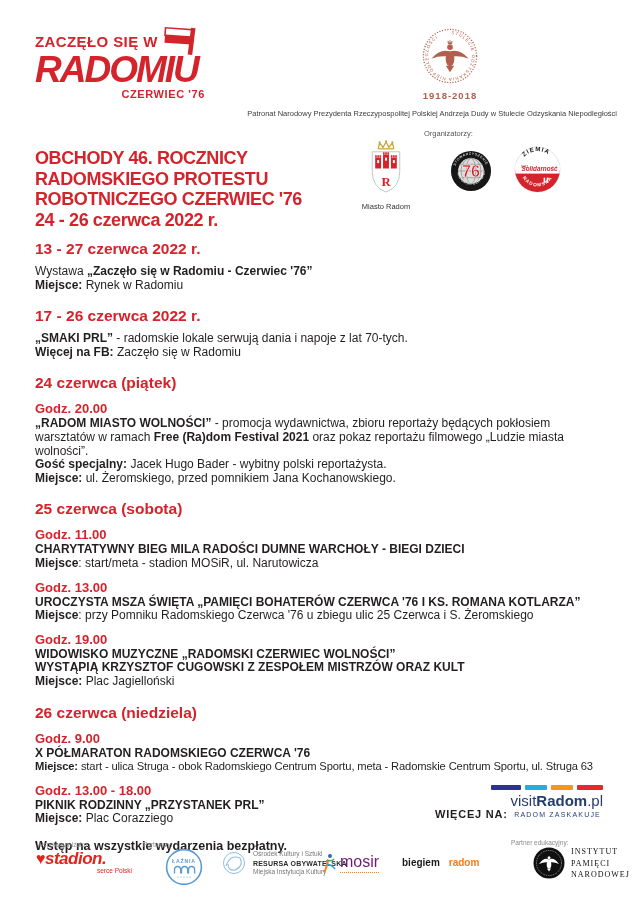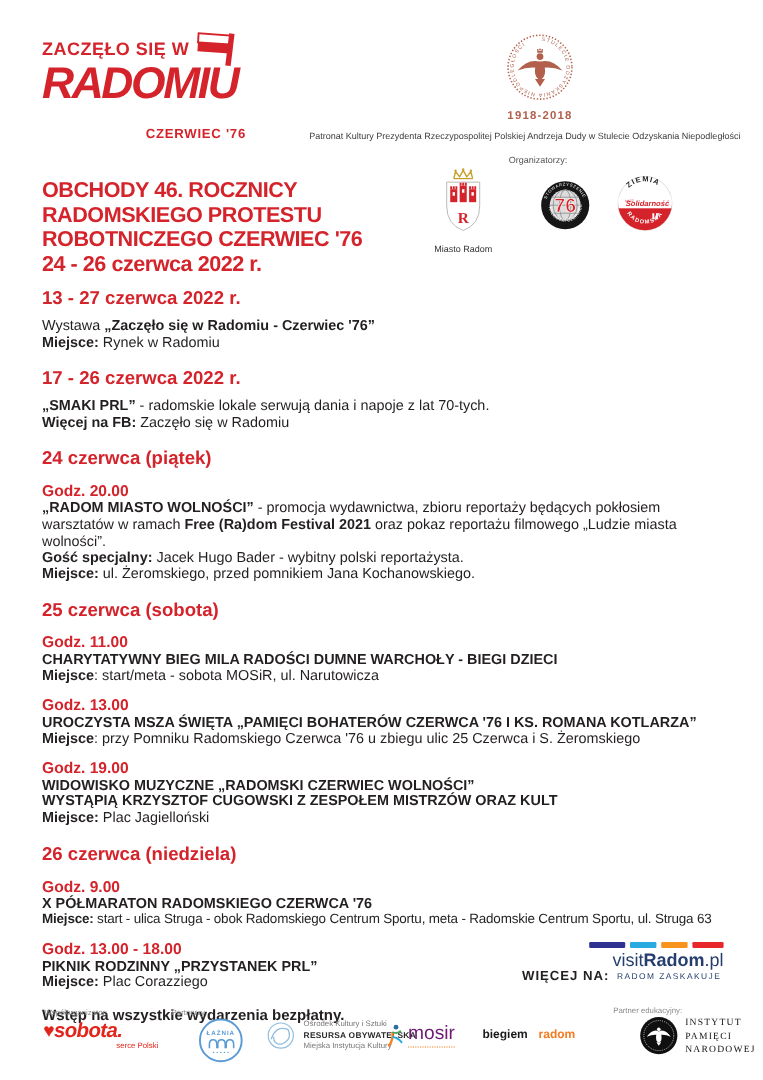--- a/index.html
+++ b/index.html
@@ -10,21 +10,21 @@
     --gray:#8a8a8a;
   }
   html,body{margin:0;padding:0;background:#e9e9e9;}
   #page{position:relative;width:636px;height:900px;background:#fff;overflow:hidden;
         font-family:"Liberation Sans",sans-serif;color:var(--ink);}
 
   
   .logo-block{position:absolute;left:35px;top:34px;width:172px;color:var(--red);}
   .logo-l1{font-size:15px;font-weight:800;letter-spacing:.4px;line-height:1;}
   .logo-l2{font-size:37px;font-weight:800;letter-spacing:-2px;line-height:.95;margin-top:3px;font-style:italic;}
-  .logo-l3{font-size:11px;font-weight:800;letter-spacing:.6px;text-align:right;margin-top:19px;padding-right:2px;}
+  .logo-l3{font-size:11px;font-weight:800;letter-spacing:.6px;text-align:right;margin-top:1px;padding-right:2px;}
   .logo-flag{position:absolute;left:126px;top:-8px;}
 
   
   .seal-block{position:absolute;left:420px;top:28px;width:60px;text-align:center;}
   .seal-years{font-size:9.5px;font-weight:700;color:var(--sienna);letter-spacing:1px;margin-top:2px;}
 
   .patronage{position:absolute;right:19px;top:109px;font-size:7.5px;color:#3c3c3c;white-space:nowrap;}
 
   
   .main-title{position:absolute;left:35px;top:148px;color:var(--red);
@@ -119,21 +119,21 @@
         <circle cx="30" cy="20.5" r="3"></circle>
         <path d="M30,21 l3.4,1 l-3.4,1 z"></path>
         <path d="M10,33 Q19,22 30,25 Q41,22 50,33 Q40,29 30,31 Q20,29 10,33 Z"></path>
         <ellipse cx="30" cy="33.5" rx="4.6" ry="7.5"></ellipse>
         <path d="M25.5,40.5 L30,47.5 L34.5,40.5 Z"></path>
       </g>
     </svg>
     <div class="seal-years">1918-2018</div>
   </div>
 
-  <div class="patronage">Patronat Kultury Prezydenta Rzeczypospolitej Polskiej Andrzeja Dudy w Stulecie Odzyskania Niepodległości</div>
+  <div class="patronage">Patronat Narodowy Prezydenta Rzeczypospolitej Polskiej Andrzeja Dudy w Stulecie Odzyskania Niepodległości</div>
 
   <div class="main-title">
     <div>OBCHODY 46. ROCZNICY</div>
     <div>RADOMSKIEGO PROTESTU</div>
     <div>ROBOTNICZEGO CZERWIEC '76</div>
     <div>24 - 26 czerwca 2022 r.</div>
   </div>
 
   <div class="org-label">Organizatorzy:</div>
 
@@ -235,21 +235,21 @@
 
     <div class="ev-heading">24 czerwca (piątek)</div>
     <div class="ev-time">Godz. 20.00</div>
     <div class="ln"><span class="b">„RADOM MIASTO WOLNOŚCI”</span><span> - promocja wydawnictwa, zbioru reportaży będących pokłosiem warsztatów w ramach </span><span class="b">Free (Ra)dom Festival 2021</span><span> oraz pokaz reportażu filmowego „Ludzie miasta wolności”.</span></div>
     <div class="ln"><span class="b">Gość specjalny:</span><span> Jacek Hugo Bader - wybitny polski reportażysta.</span></div>
     <div class="ln"><span class="b">Miejsce:</span><span> ul. Żeromskiego, przed pomnikiem Jana Kochanowskiego.</span></div>
 
     <div class="ev-heading">25 czerwca (sobota)</div>
     <div class="ev-time">Godz. 11.00</div>
     <div class="ln b">CHARYTATYWNY BIEG MILA RADOŚCI DUMNE WARCHOŁY - BIEGI DZIECI</div>
-    <div class="ln"><span class="b">Miejsce</span><span>: start/meta - sobota MOSiR, ul. Narutowicza</span></div>
+    <div class="ln"><span class="b">Miejsce</span><span>: start/meta - stadion MOSiR, ul. Narutowicza</span></div>
     <div class="ev-time">Godz. 13.00</div>
     <div class="ln b">UROCZYSTA MSZA ŚWIĘTA „PAMIĘCI BOHATERÓW CZERWCA '76 I KS. ROMANA KOTLARZA”</div>
     <div class="ln"><span class="b">Miejsce</span><span>: przy Pomniku Radomskiego Czerwca '76 u zbiegu ulic 25 Czerwca i S. Żeromskiego</span></div>
     <div class="ev-time">Godz. 19.00</div>
     <div class="ln b">WIDOWISKO MUZYCZNE „RADOMSKI CZERWIEC WOLNOŚCI”</div>
     <div class="ln b">WYSTĄPIĄ KRZYSZTOF CUGOWSKI Z ZESPOŁEM MISTRZÓW ORAZ KULT</div>
     <div class="ln"><span class="b">Miejsce:</span><span> Plac Jagielloński</span></div>
 
     <div class="ev-heading">26 czerwca (niedziela)</div>
     <div class="ev-time">Godz. 9.00</div>
@@ -269,21 +269,21 @@
         <span class="vb2"></span>
         <span class="vb3"></span>
         <span class="vb4"></span>
     </div>
     <div class="visit-word"><span>visit</span><span class="b">Radom</span><span>.pl</span></div>
     <div class="visit-tag">RADOM ZASKAKUJE</div>
   </div>
 
   <div class="flabel" style="left:37px;top:841px;">Współorganizator:</div>
   <div class="maz">
-    <div class="maz-name"><span class="maz-heart">♥</span><span>sobota.</span></div>
+    <div class="maz-name"><span class="maz-heart">♥</span><span>stadion.</span></div>
     <div class="maz-tag">serce Polski</div>
   </div>
 
   <div class="flabel" style="left:143px;top:841px;">Partnerzy:</div>
 
   <div class="laznia">
     <svg width="38" height="38" viewBox="0 0 38 38">
       <circle cx="19" cy="19" r="17.4" fill="#fff" stroke="#5b9bd5" stroke-width="1.6"></circle>
       <text x="19" y="14.5" text-anchor="middle" font-size="5.2" font-weight="700" fill="#5b9bd5" letter-spacing="0.8">ŁAŹNIA</text>
       <g stroke="#5b9bd5" stroke-width="1.3" fill="none">

